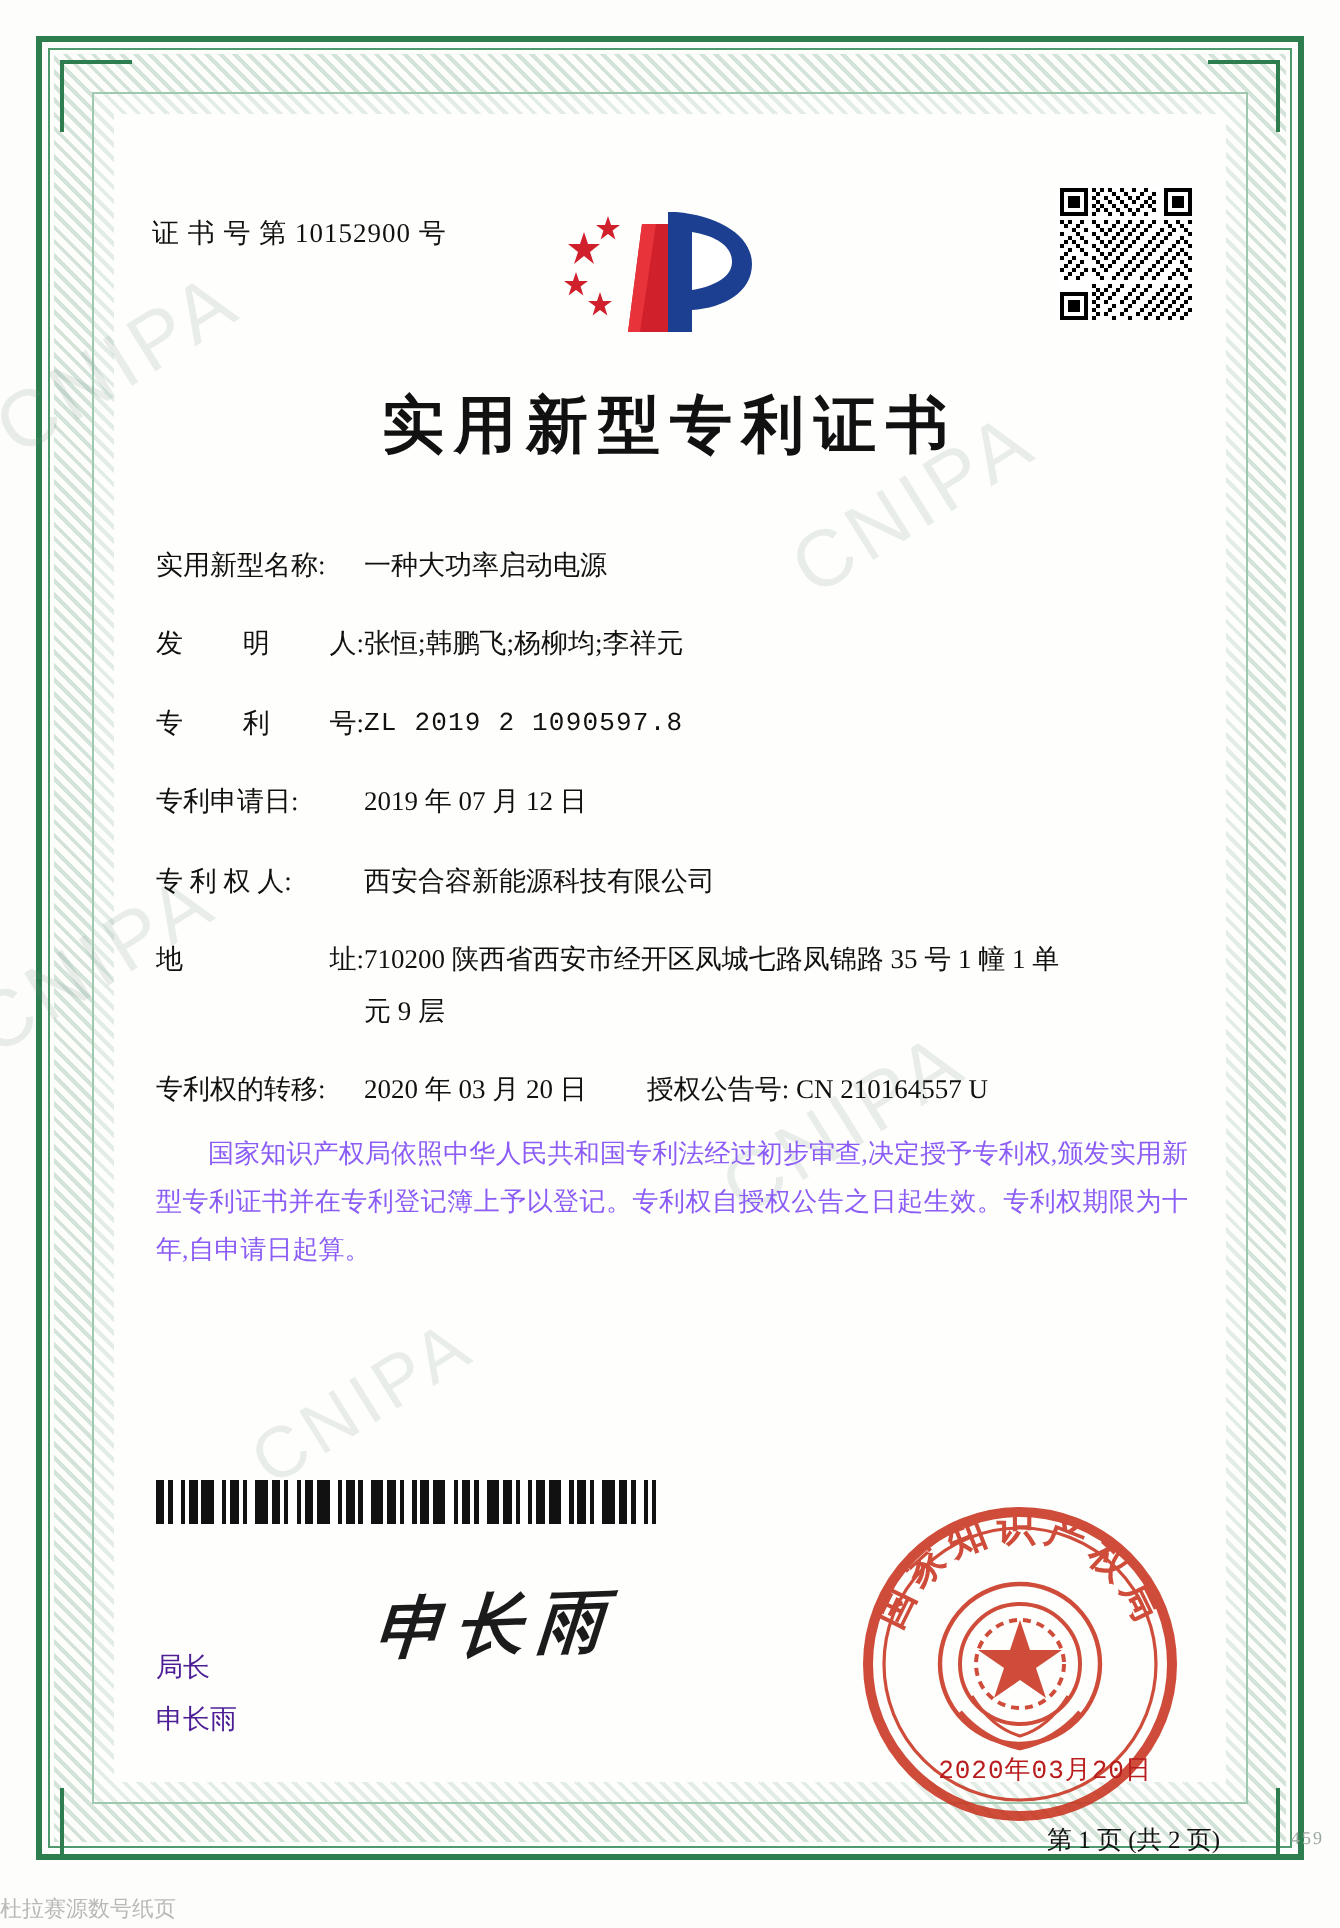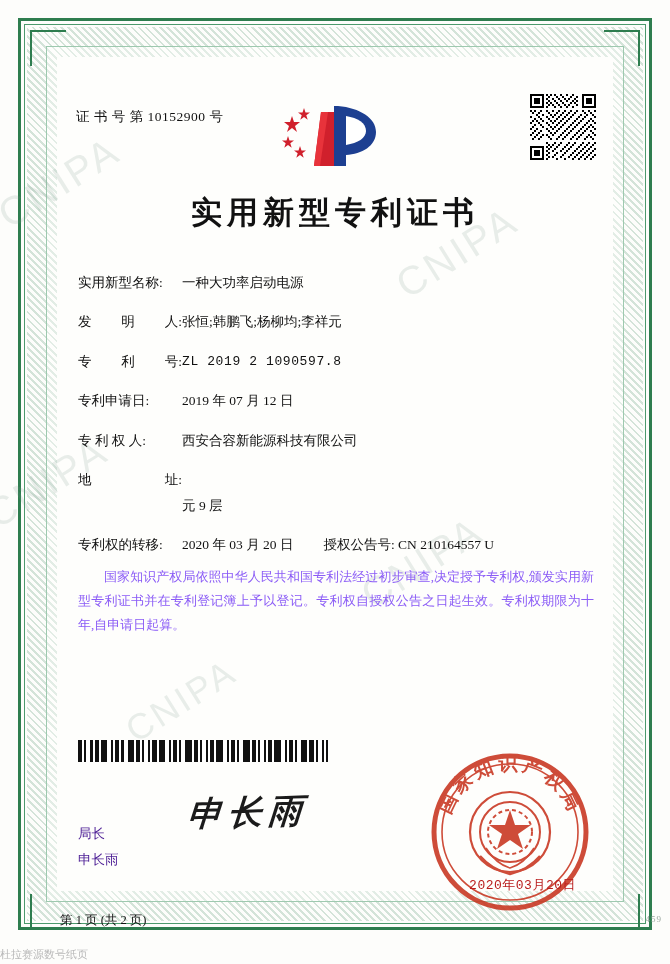--- a/index.html
+++ b/index.html
@@ -254,21 +254,21 @@
     color: #b91c1c;
     letter-spacing: 0.5px;
     font-family: "Liberation Mono", "DejaVu Sans Mono", monospace;
   }
 
   .page-footer {
     position: absolute;
     left: 0;
     top: 852px;
     width: 100%;
-    text-align: left;
+    text-align: right;
     font-size: 12.5px;
     color: #111;
   }
 
   .bottom-note {
     position: absolute;
     left: 0;
     bottom: 2px;
     width: 100%;
     text-align: left;
@@ -642,20 +642,21 @@
       <div class="field-row">
         <div class="field-label">专 利 权 人:</div>
         <div class="field-value">西安合容新能源科技有限公司</div>
       </div>
 
       <div class="field-row">
         <div class="field-label spread">
           <span>地</span>
           <span>址:</span>
         </div>
+        <div class="field-value">710200 陕西省西安市经开区凤城七路凤锦路 35 号 1 幢 1 单</div>
       </div>
       <div class="addr-second-line">元 9 层</div>
 
       <div class="field-row two-col">
         <div class="field-label">专利权的转移:</div>
         <div class="field-value" style="flex:0 0 auto;">
           <span>2020 年 03 月 20 日</span>
         </div>
         <div class="col-b">
           <span>授权公告号:</span>

